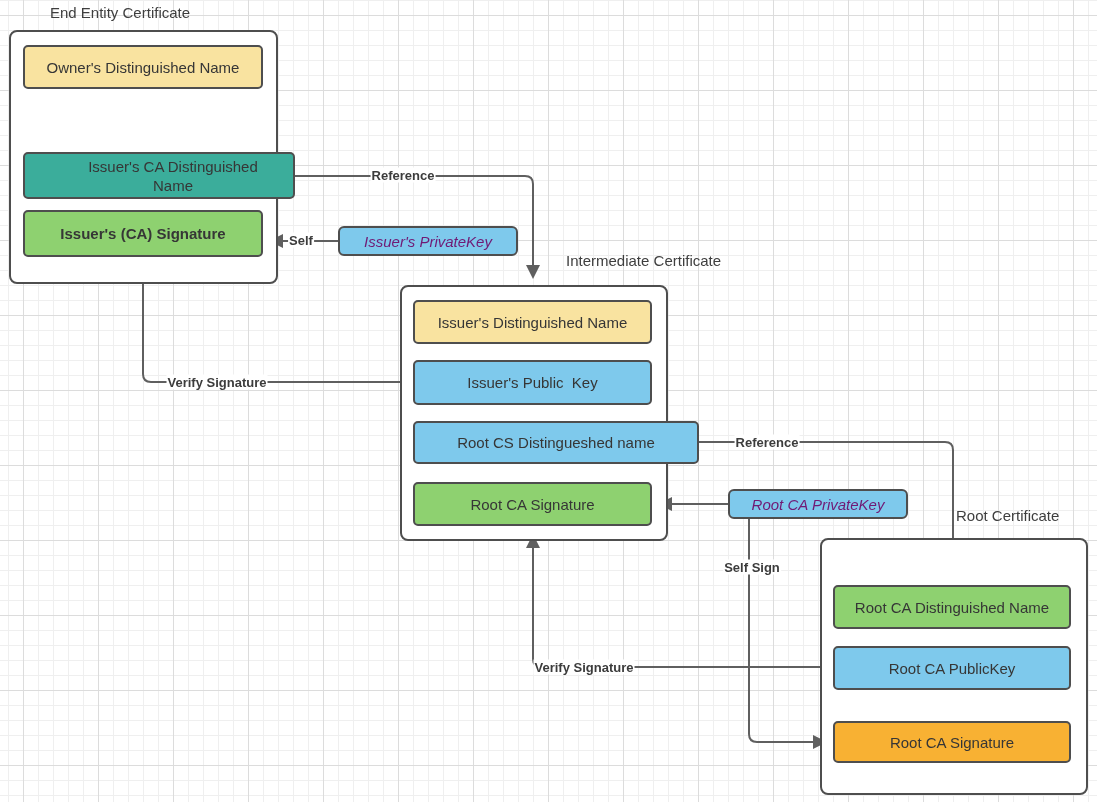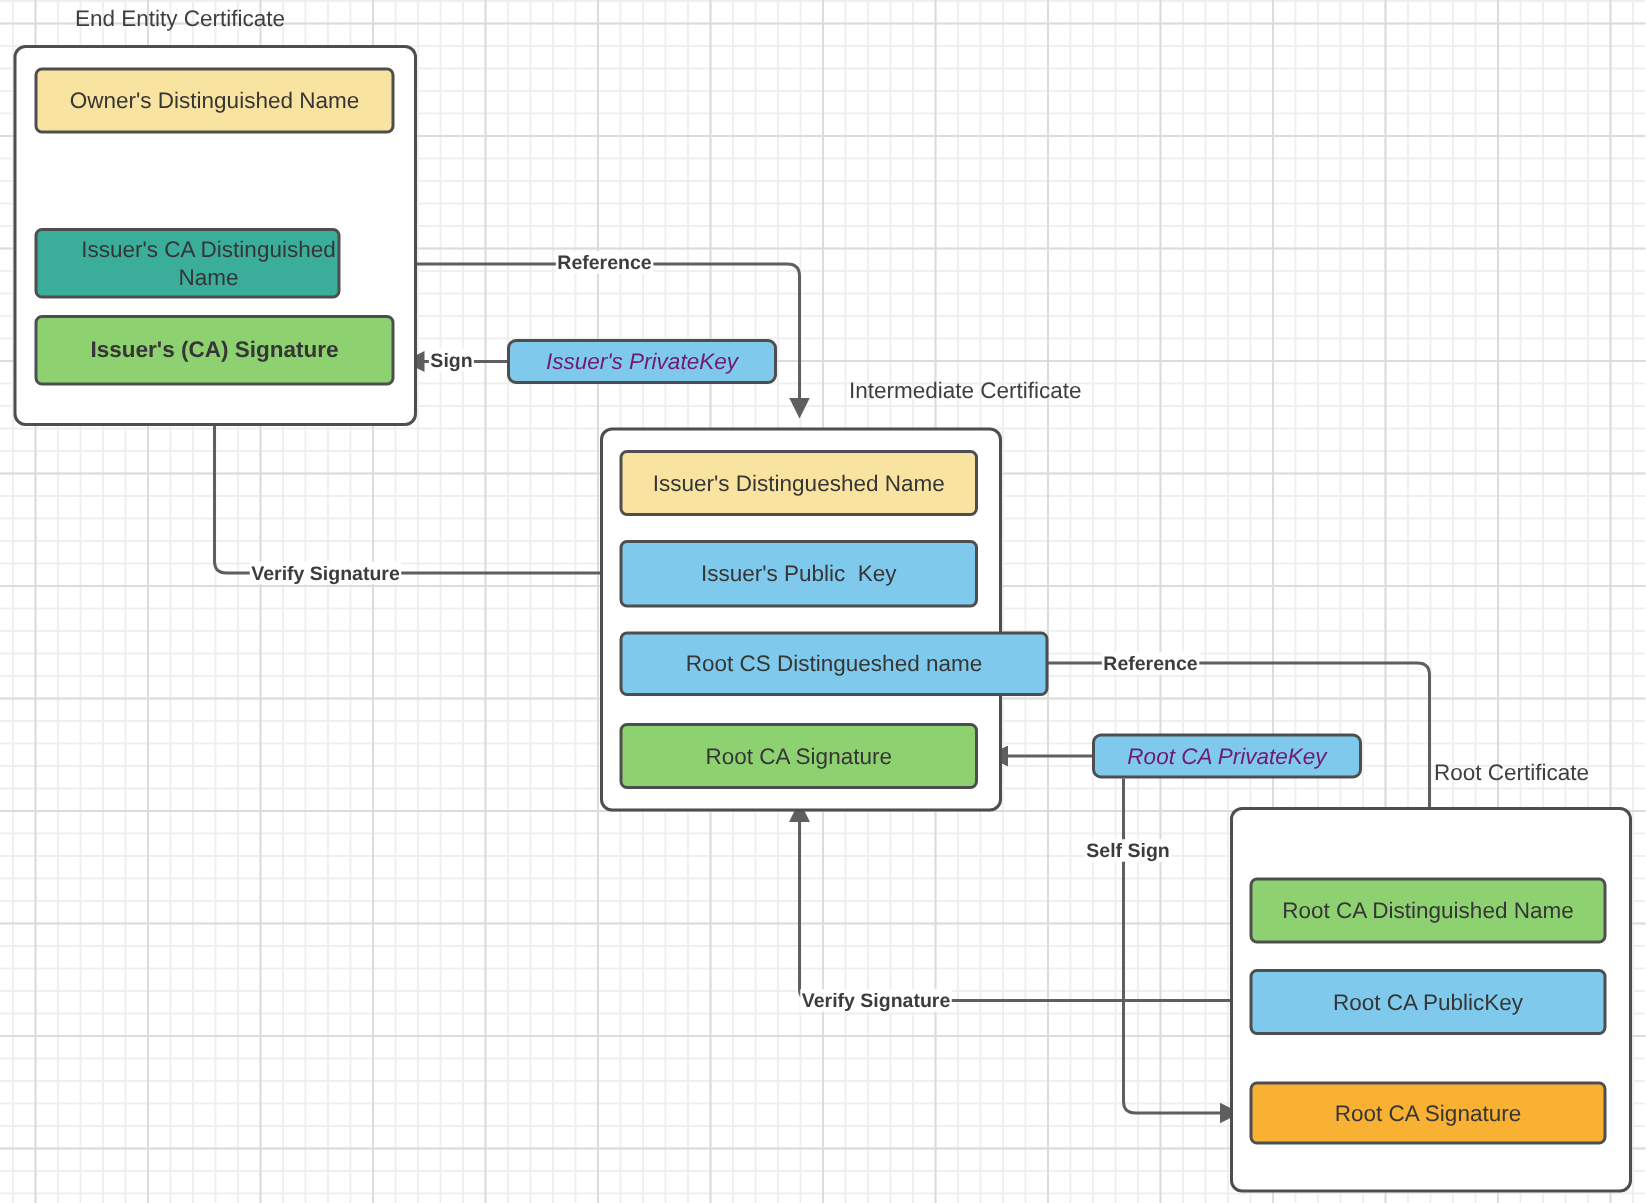--- a/index.html
+++ b/index.html
@@ -109,30 +109,30 @@
   </svg>
 
   <div class="cert-title" style="left:50px; top:4px;">End Entity Certificate</div>
   <div class="cert-title" style="left:566px; top:252px;">Intermediate Certificate</div>
   <div class="cert-title" style="left:956px; top:507px;">Root Certificate</div>
 
   <div class="cert-container" style="left:9px; top:30px; width:269px; height:254px;"></div>
   <div class="field" style="left: 23px; top: 45px; width: 240px; height: 44px; background-color: rgb(249, 227, 160);">
     <span class="field-label">Owner's Distinguished Name</span>
   </div>
-  <div class="field" style="left: 23px; top: 152px; width: 204px; height: 47px; background-color: rgb(59, 173, 155); padding-left: 28px;">
+  <div class="field" style="left: 23px; top: 152px; width: 272px; height: 47px; background-color: rgb(59, 173, 155); padding-left: 28px;">
     <span class="field-label narrow">Issuer's CA Distinguished Name</span>
   </div>
   <div class="field" style="left: 23px; top: 210px; width: 240px; height: 47px; background-color: rgb(142, 209, 112); font-weight: bold;">
     <span class="field-label">Issuer's (CA) Signature</span>
   </div>
 
   <div class="cert-container" style="left:400px; top:285px; width:268px; height:256px;"></div>
   <div class="field" style="left: 413px; top: 300px; width: 239px; height: 44px; background-color: rgb(249, 227, 160);">
-    <span class="field-label">Issuer's Distingueshed Name</span>
+    <span class="field-label">Issuer's Distinguished Name</span>
   </div>
   <div class="field" style="left: 413px; top: 360px; width: 239px; height: 45px; background-color: rgb(126, 201, 236);">
     <span class="field-label">Issuer's Public  Key</span>
   </div>
   <div class="field" style="left: 413px; top: 421px; width: 286px; height: 43px; background-color: rgb(126, 201, 236);">
     <span class="field-label">Root CS Distingueshed name</span>
   </div>
   <div class="field" style="left: 413px; top: 482px; width: 239px; height: 44px; background-color: rgb(142, 209, 112);">
     <span class="field-label">Root CA Signature</span>
   </div>
@@ -148,20 +148,20 @@
     <span class="field-label">Root CA Signature</span>
   </div>
 
   <div class="key-box" style="left: 338px; top: 226px; width: 180px; height: 30px; background-color: rgb(126, 201, 236);">
     <span class="key-label">Issuer's PrivateKey</span>
   </div>
   <div class="key-box" style="left: 728px; top: 489px; width: 180px; height: 30px; background-color: rgb(126, 201, 236);">
     <span class="key-label">Root CA PrivateKey</span>
   </div>
 
-  <div class="line-label" style="left:301px; top:240px;">Sign</div>
+  <div class="line-label" style="left:301px; top:240px;">Self</div>
   <div class="line-label" style="left:403px; top:175px;">Reference</div>
   <div class="line-label" style="left:217px; top:382px;">Verify Signature</div>
   <div class="line-label" style="left:767px; top:442px;">Reference</div>
   <div class="line-label" style="left:752px; top:567px;">Self Sign</div>
   <div class="line-label" style="left:584px; top:667px;">Verify Signature</div>
 
 </div>
 
 </body></html>

